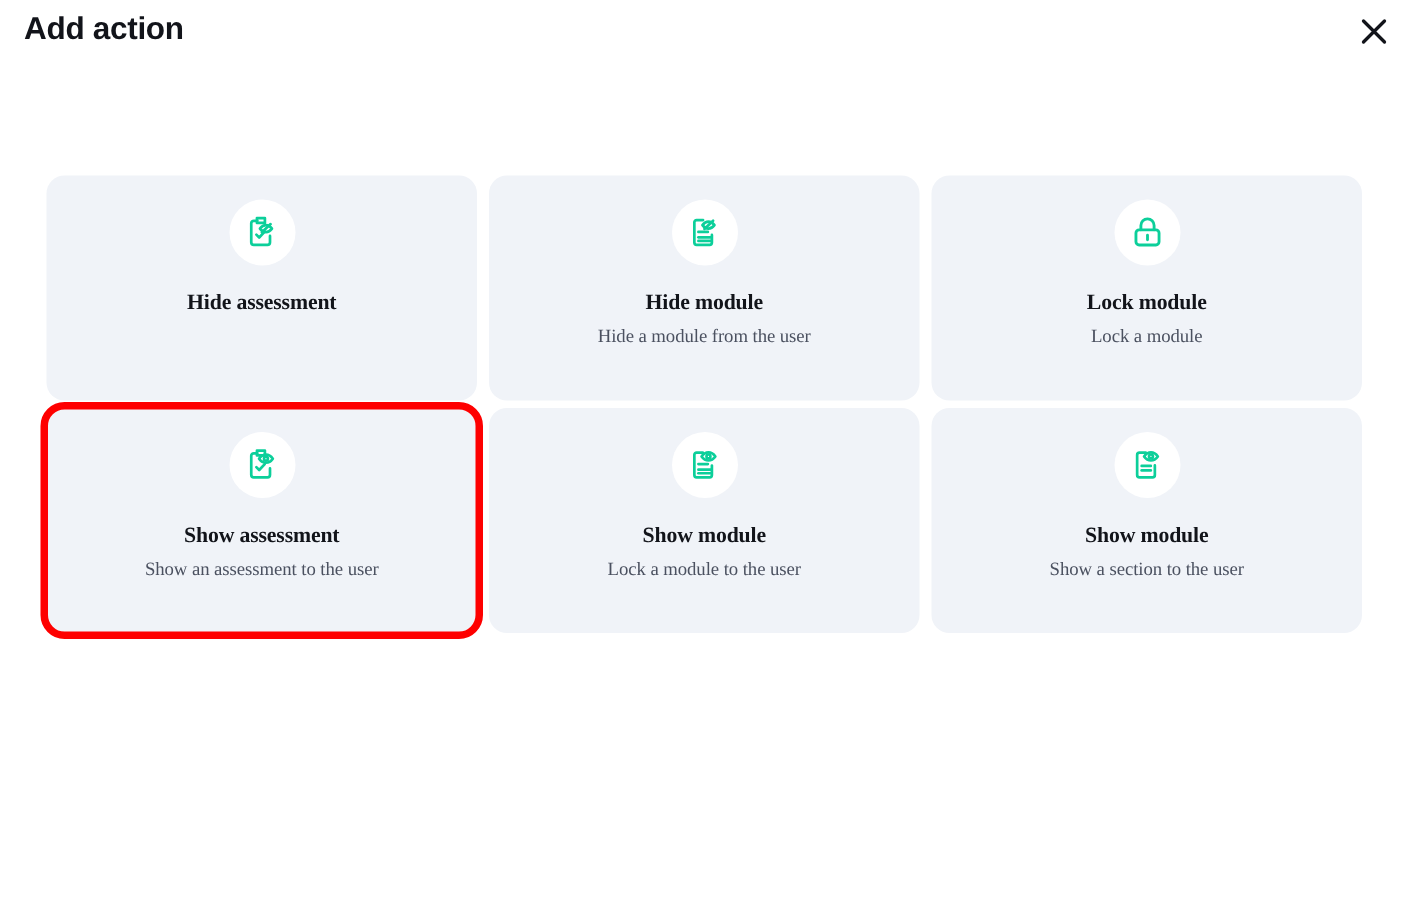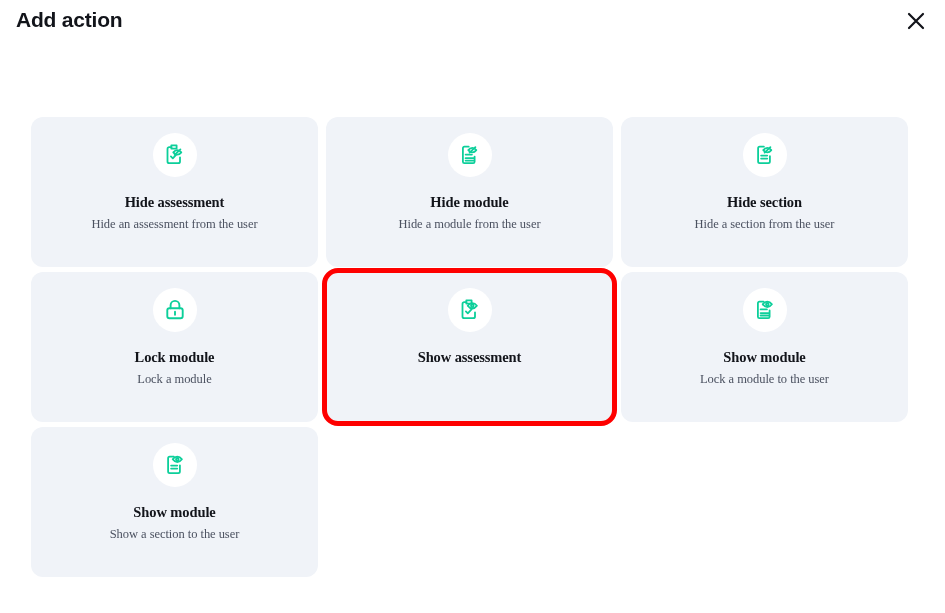--- a/index.html
+++ b/index.html
@@ -157,51 +157,37 @@
       <div class="icon-circle">
         <svg width="26" height="26" viewBox="0 0 26 26" fill="none" stroke="#0ccf9a" stroke-width="1.8" stroke-linecap="round" stroke-linejoin="round">
           <path d="M9.5 5.2H7.2A1.7 1.7 0 0 0 5.5 6.9v12.6a1.7 1.7 0 0 0 1.7 1.7h9.1a1.7 1.7 0 0 0 1.7-1.7v-4.2"></path>
           <path d="M9.3 3.4h5.3v3.2H9.3z"></path>
           <path d="M8.9 14.4l1.9 1.9 3.7-3.9"></path>
           <path d="M15.3 8.1c-1.5 0-3.1 1.1-4 2.3 0.9 1.2 2.5 2.3 4 2.3 1.6 0 3.1-1.1 4-2.3-0.9-1.2-2.4-2.3-4-2.3z"></path>
           <path d="M12.6 12.9L18.4 7.4"></path>
         </svg>
       </div>
       <div class="card-title">Hide assessment</div>
-      <div class="card-desc">Hide an assessment from the user</div>
     </div>
 
     <div class="card">
       <div class="icon-circle">
         <svg width="26" height="26" viewBox="0 0 26 26" fill="none" stroke="#0ccf9a" stroke-width="1.8" stroke-linecap="round" stroke-linejoin="round">
           <path d="M17.6 14.6v5.1a1.5 1.5 0 0 1-1.5 1.5H7.4a1.5 1.5 0 0 1-1.5-1.5V6.2a1.5 1.5 0 0 1 1.5-1.5h4.3"></path>
           <path d="M8.6 12.6h6.3"></path>
           <path d="M8.6 16.2h8.4"></path>
           <path d="M8.6 18.6h8.4"></path>
           <path d="M15.3 5.8c-1.5 0-3.1 1.1-4 2.3 0.9 1.2 2.5 2.3 4 2.3 1.6 0 3.1-1.1 4-2.3-0.9-1.2-2.4-2.3-4-2.3z"></path>
           <path d="M12.6 10.6L18.4 5.1"></path>
         </svg>
       </div>
       <div class="card-title">Hide module</div>
       <div class="card-desc">Hide a module from the user</div>
     </div>
 
-    <div class="card">
-      <div class="icon-circle">
-        <svg width="26" height="26" viewBox="0 0 26 26" fill="none" stroke="#0ccf9a" stroke-width="1.8" stroke-linecap="round" stroke-linejoin="round">
-          <path d="M17.9 14.2v5.4a1.6 1.6 0 0 1-1.6 1.6H7.7a1.6 1.6 0 0 1-1.6-1.6V6.3a1.6 1.6 0 0 1 1.6-1.6h4.2"></path>
-          <path d="M9.1 13.6h6.1"></path>
-          <path d="M9.1 16.6h6.1"></path>
-          <path d="M15.3 5.8c-1.5 0-3.1 1.1-4 2.3 0.9 1.2 2.5 2.3 4 2.3 1.6 0 3.1-1.1 4-2.3-0.9-1.2-2.4-2.3-4-2.3z"></path>
-          <path d="M12.6 10.6L18.4 5.1"></path>
-        </svg>
-      </div>
-      <div class="card-title">Hide section</div>
-      <div class="card-desc">Hide a section from the user</div>
-    </div>
 
     <div class="card">
       <div class="icon-circle">
         <svg width="26" height="26" viewBox="0 0 26 26" fill="none" stroke="#0ccf9a" stroke-width="1.9" stroke-linecap="round" stroke-linejoin="round">
           <rect x="5.3" y="11.2" width="15.4" height="10.1" rx="2.1"></rect>
           <path d="M8.6 11.2V8.3a4.4 4.4 0 0 1 8.8 0v2.9"></path>
           <path d="M13 14.8v3"></path>
         </svg>
       </div>
       <div class="card-title">Lock module</div>
@@ -212,20 +198,21 @@
       <div class="icon-circle">
         <svg width="26" height="26" viewBox="0 0 26 26" fill="none" stroke="#0ccf9a" stroke-width="1.8" stroke-linecap="round" stroke-linejoin="round">
           <path d="M9.5 5.2H7.2A1.7 1.7 0 0 0 5.5 6.9v12.6a1.7 1.7 0 0 0 1.7 1.7h9.1a1.7 1.7 0 0 0 1.7-1.7v-4.2"></path>
           <path d="M9.3 3.4h5.3v3.2H9.3z"></path>
           <path d="M8.9 14.4l1.9 1.9 3.7-3.9"></path>
           <path d="M15.3 6.1c-1.8 0-3.6 1.3-4.6 2.7 1 1.4 2.8 2.7 4.6 2.7 1.8 0 3.6-1.3 4.6-2.7-1-1.4-2.8-2.7-4.6-2.7z"></path>
           <circle cx="15.3" cy="8.8" r="1.3"></circle>
         </svg>
       </div>
       <div class="card-title">Show assessment</div>
+      <div class="card-desc">Show an assessment to the user</div>
     </div>
 
     <div class="card">
       <div class="icon-circle">
         <svg width="26" height="26" viewBox="0 0 26 26" fill="none" stroke="#0ccf9a" stroke-width="1.8" stroke-linecap="round" stroke-linejoin="round">
           <path d="M17.6 13.4v6.3a1.5 1.5 0 0 1-1.5 1.5H7.4a1.5 1.5 0 0 1-1.5-1.5V6.2a1.5 1.5 0 0 1 1.5-1.5h4.1"></path>
           <path d="M8.6 12.4h6.3"></path>
           <path d="M8.6 16.1h8.4"></path>
           <path d="M8.6 18.5h8.4"></path>
           <path d="M15.3 4.6c-1.8 0-3.6 1.3-4.6 2.7 1 1.4 2.8 2.7 4.6 2.7 1.8 0 3.6-1.3 4.6-2.7-1-1.4-2.8-2.7-4.6-2.7z"></path>

